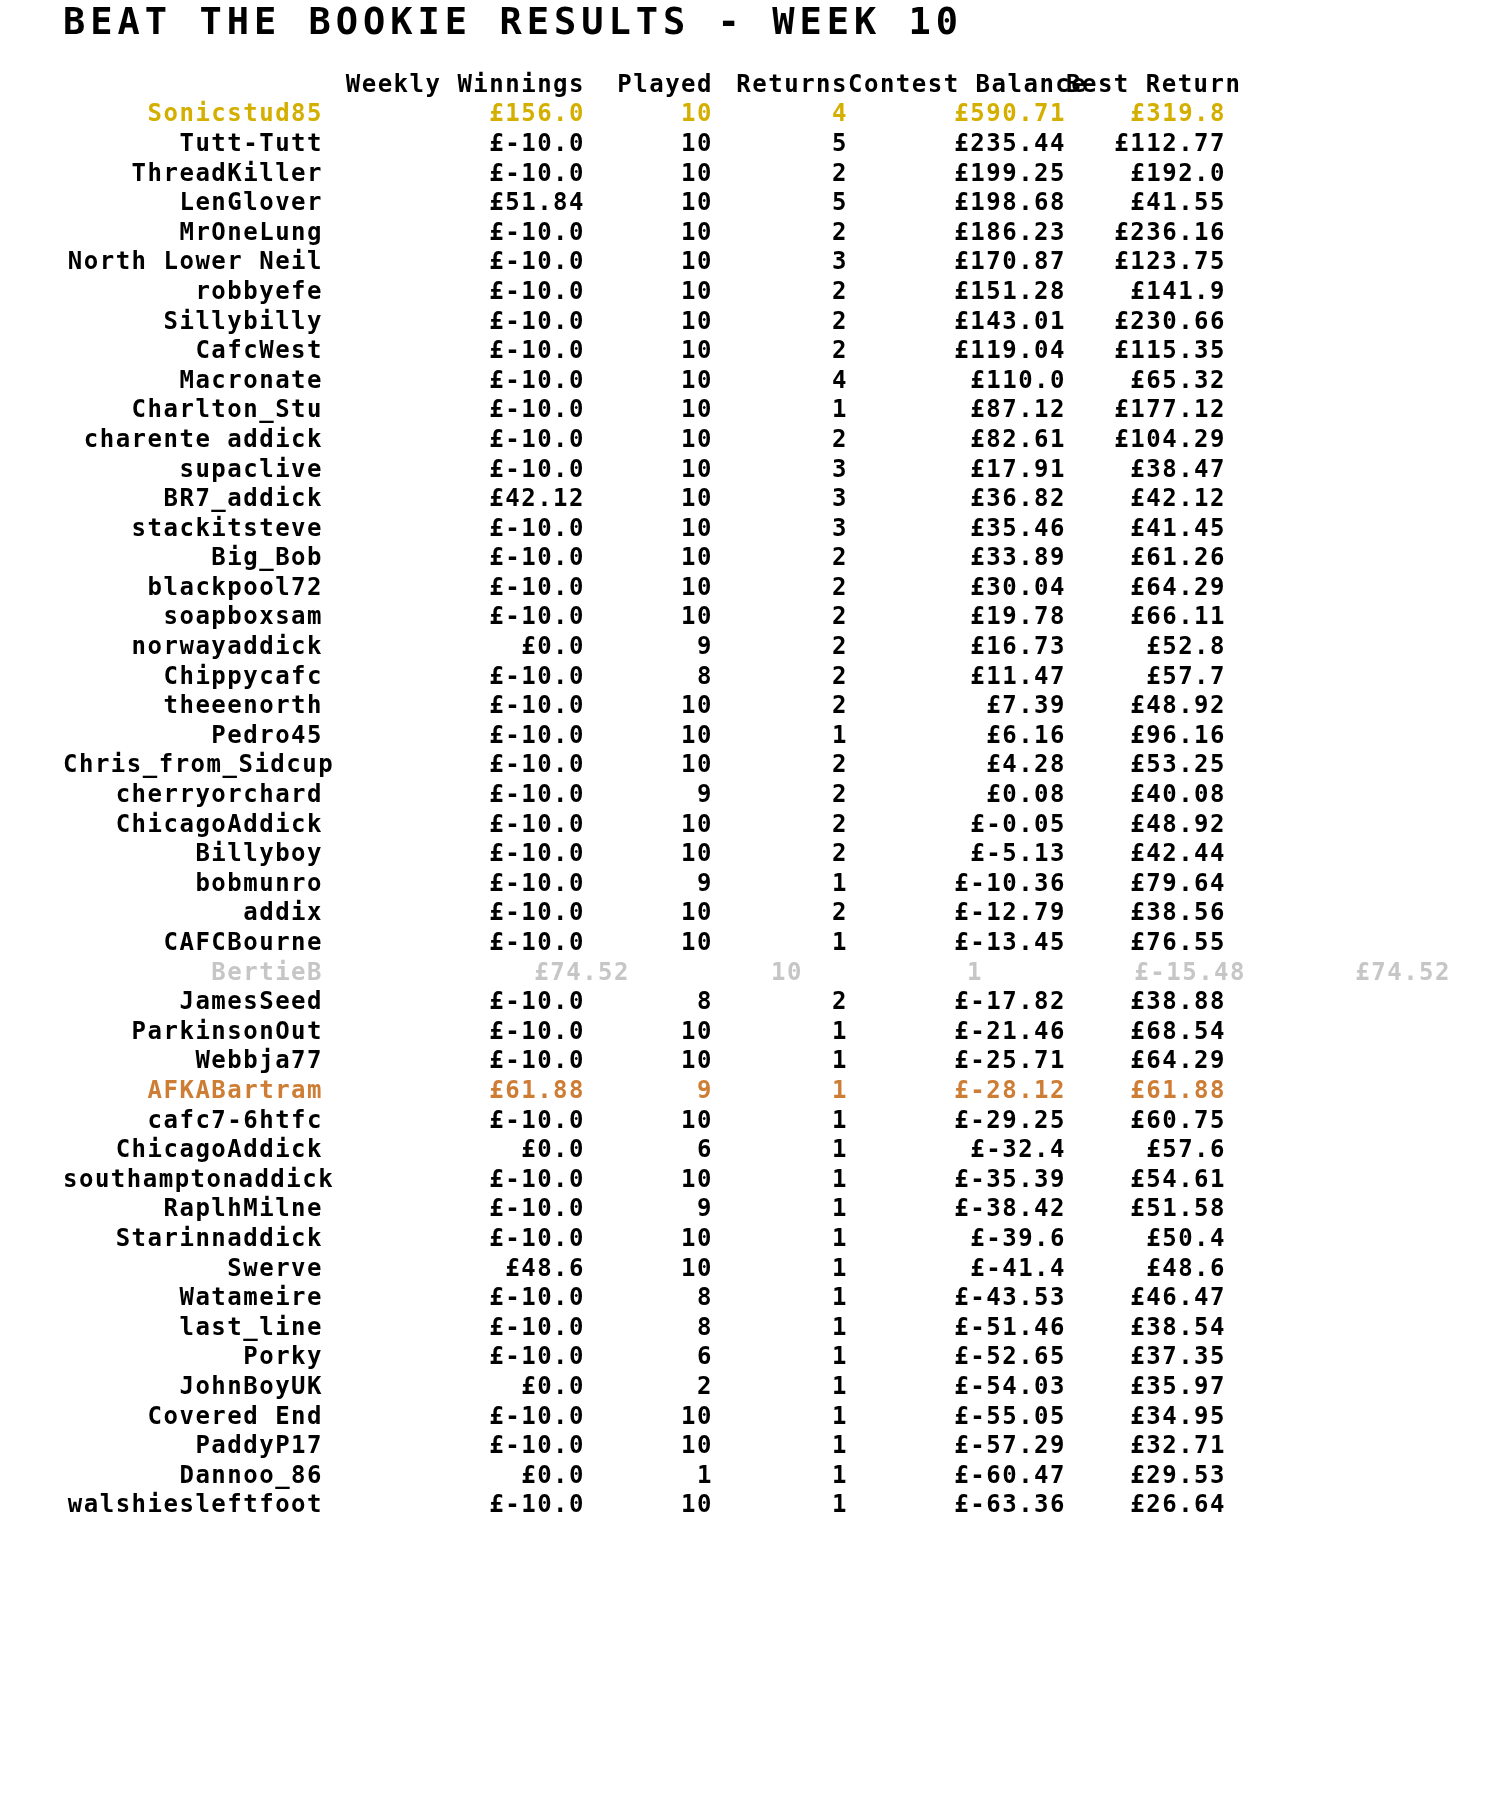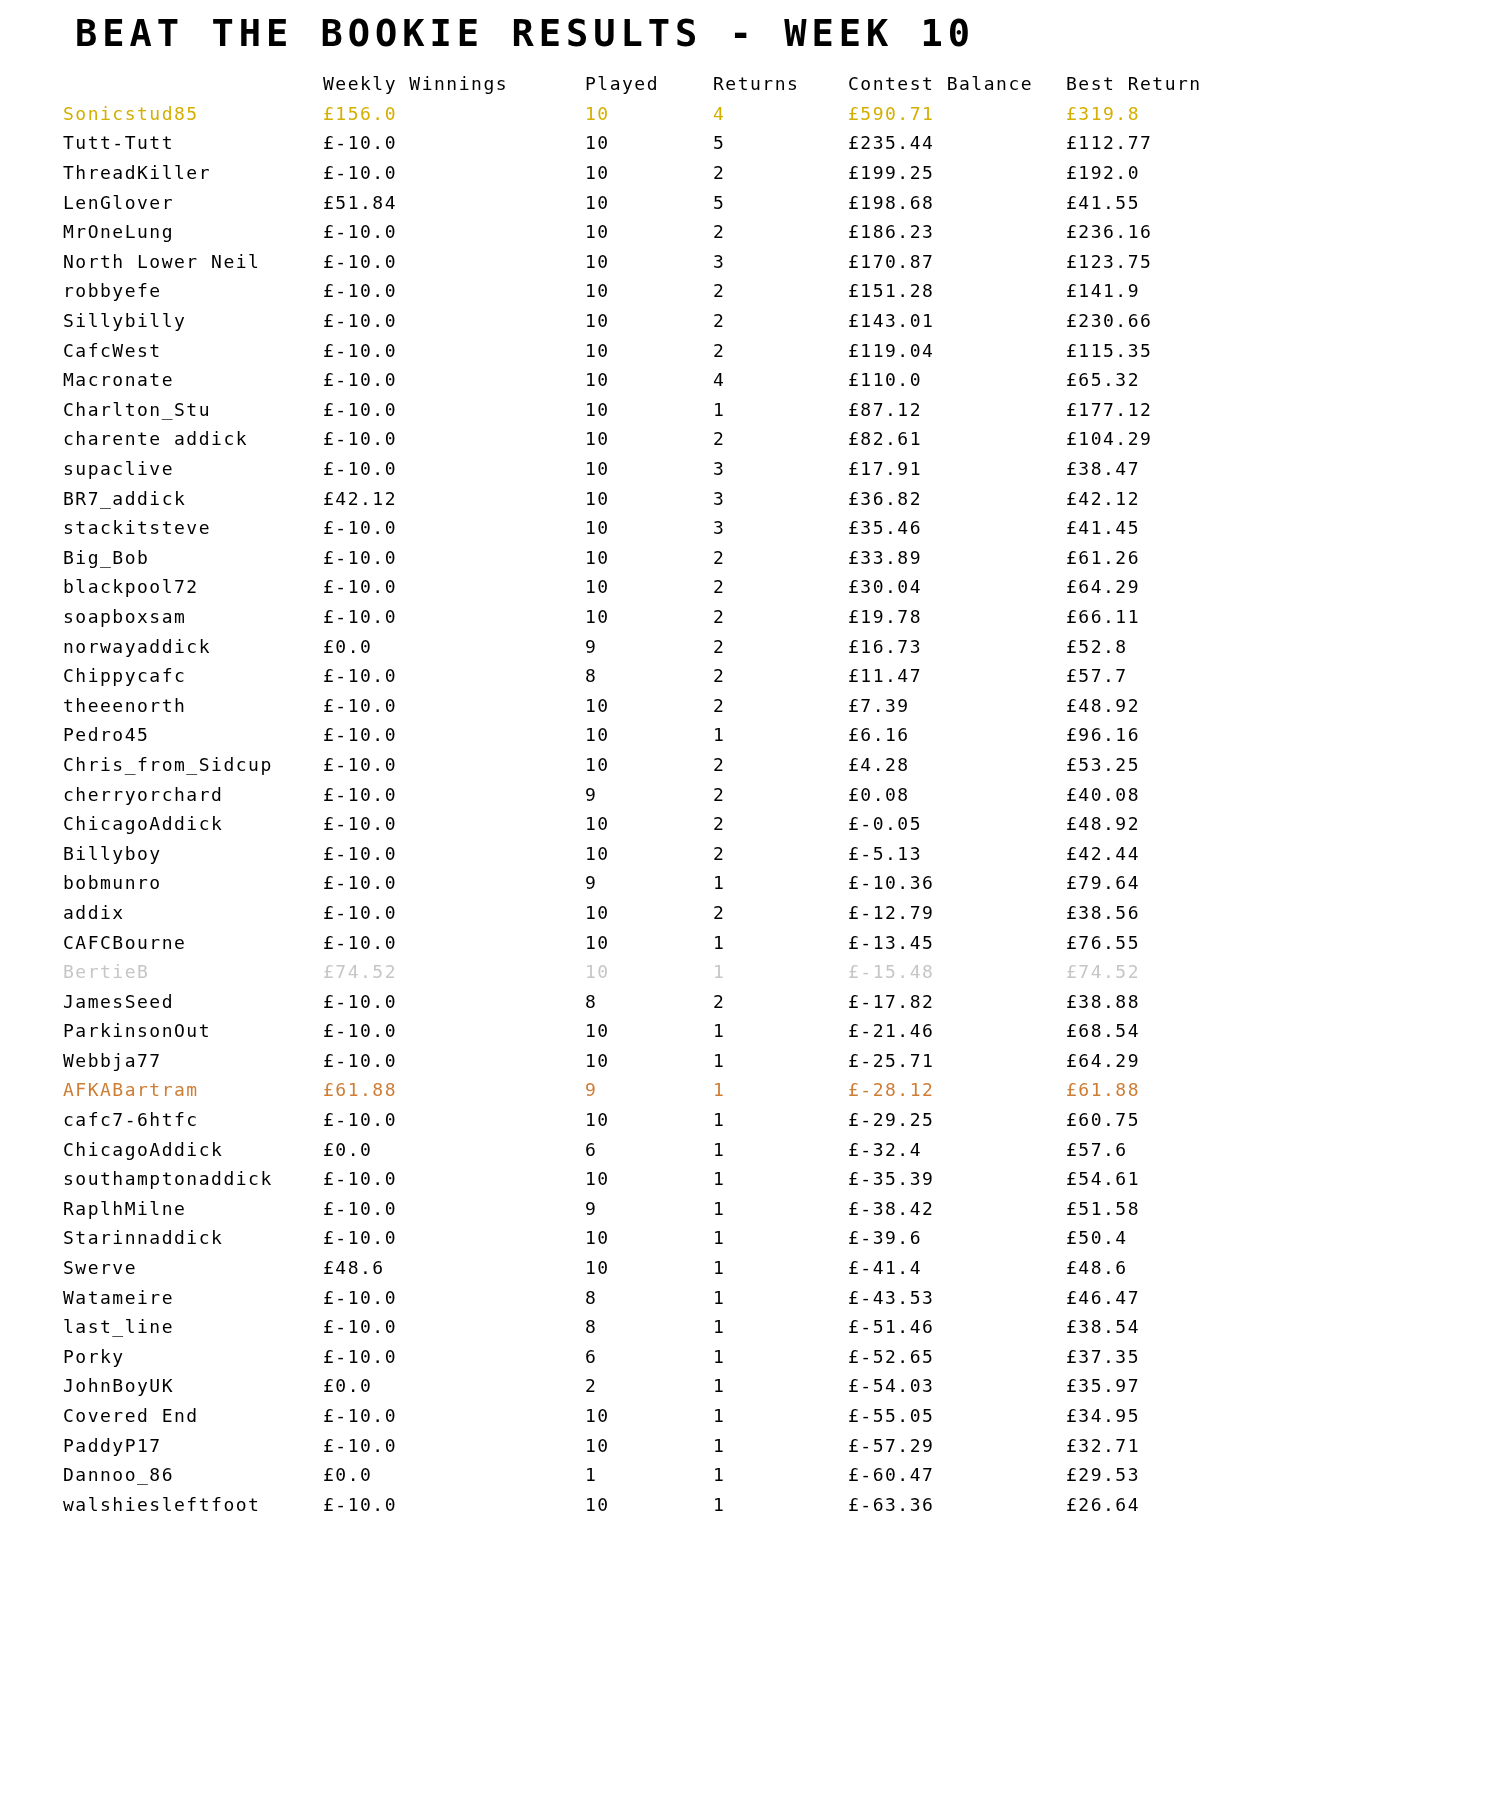--- a/index.html
+++ b/index.html
@@ -8,49 +8,50 @@
     width:1500px;
     height:1800px;
     background:#ffffff;
     overflow:hidden;
     font-family:"DejaVu Sans Mono",monospace;
   }
   .title{
     position:absolute;
     left:63px;
     top:0px;
-    margin:12px;
+    margin:0;
     font-family:"DejaVu Sans Mono",monospace;
     font-weight:bold;
     font-size:37px;
     letter-spacing:5px;
     color:#000000;
     white-space:nowrap;
   }
   .table{
     position:absolute;
     left:63px;
     top:69px;
     width:1400px;
   }
   .row{
     display:grid;
     grid-template-columns:260px 262px 128px 135px 218px 160px;
     height:29.6px;
     align-items:center;
     font-family:"DejaVu Sans Mono",monospace;
-    font-weight:normal;
-    font-size:18px;
+    font-weight:bold;
+    font-size:24px;
     letter-spacing:1.5px;
     color:#000000;
     white-space:nowrap;
+    text-align:right;
   }
   .cell{overflow:visible;}
   .row.gold{color:var(--gold,#D4AF00);}
-  .row.silver{color:var(--silver,#C6C6C6);}
+  .row.silver{color:var(--silver,#C6C6C6);gap:45px;}
   .row.bronze{color:var(--bronze,#CE7D35);}
 </style>
 </head>
 <body>
 
 <div class="page">
   <h1 class="title">BEAT THE BOOKIE RESULTS - WEEK 10</h1>
 
   <div class="table">
     <div class="row header">

